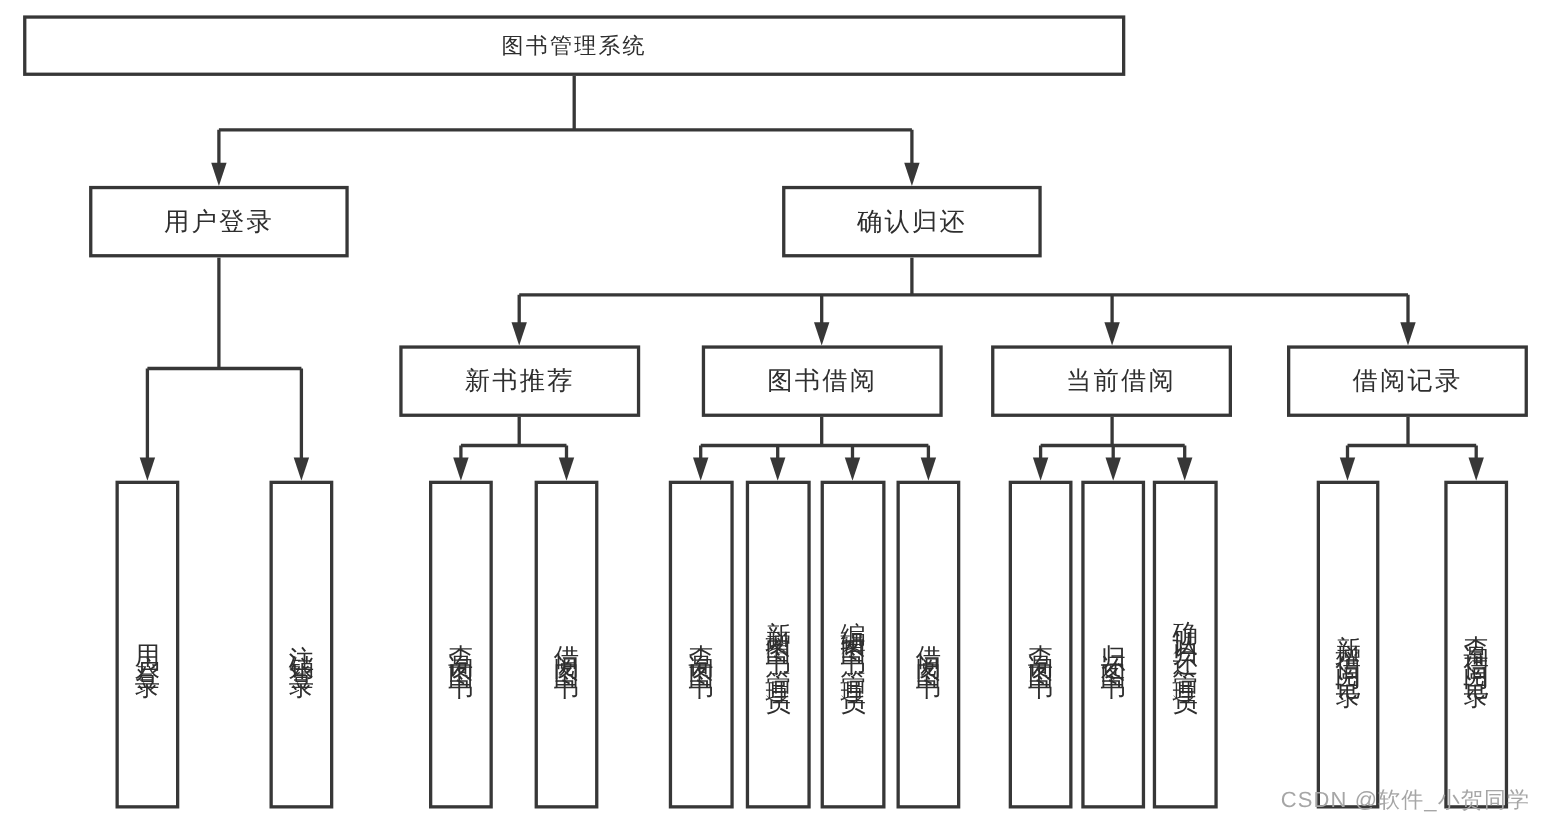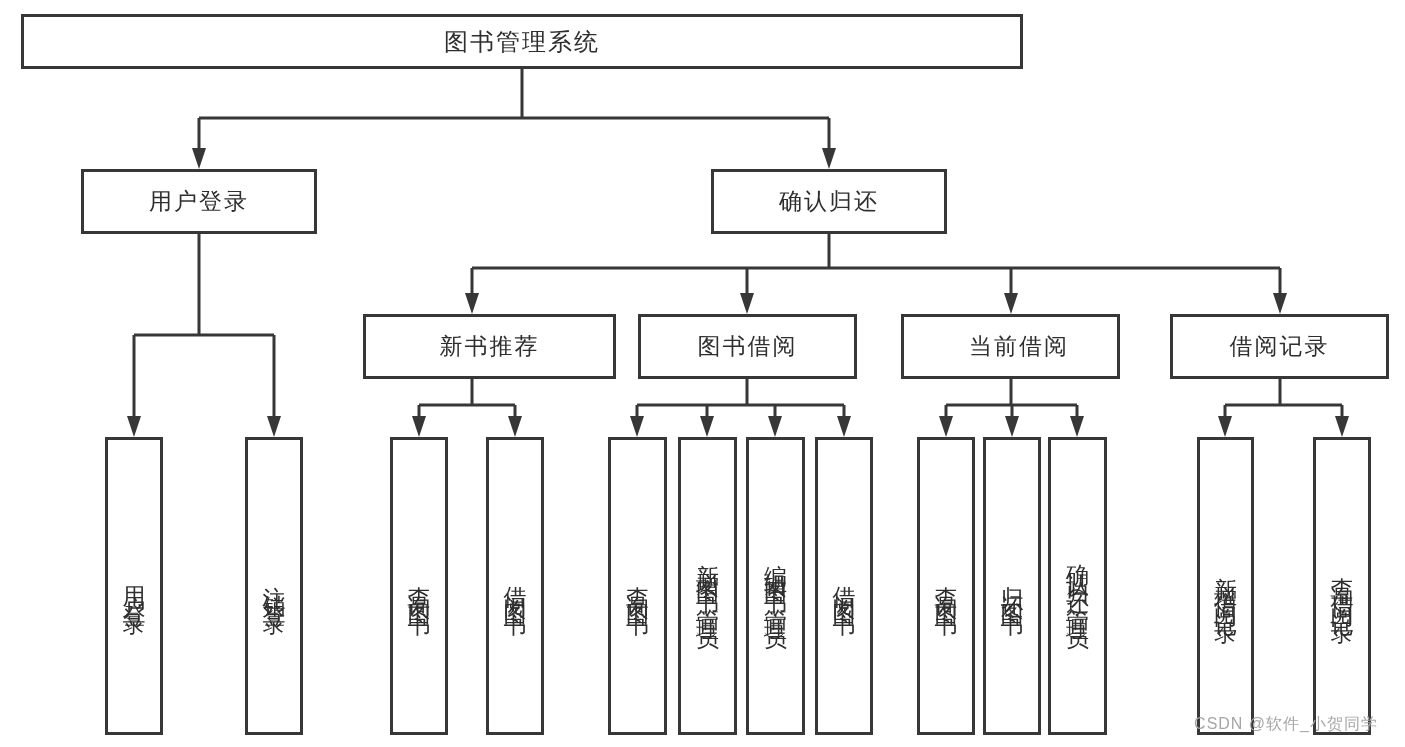--- a/index.html
+++ b/index.html
@@ -25,24 +25,24 @@
     display:flex;align-items:center;justify-content:center;
     color:var(--text);
   }
   .node.h span{
     font-size:23px;letter-spacing:2px;white-space:nowrap;
   }
   .node.v span{
     writing-mode:vertical-rl;text-orientation:mixed;
     font-size:23px;letter-spacing:9px;line-height:1;
   }
-  .node.root span{font-size:24px;}
+  .node.root span{font-size:20px;}
   .watermark{
-    position:absolute;top:714px;right:27px;z-index:10;
-    color:var(--watermark);font-size:16px;letter-spacing:1px;white-space:nowrap;
+    position:absolute;top:714px;right:14px;z-index:10;
+    color:var(--watermark);font-size:20px;letter-spacing:1px;white-space:nowrap;
   }
 </style>
 </head>
 <body>
 
 <div class="canvas">
 
   <svg class="lines" viewBox="0 0 1405 747" xmlns="http://www.w3.org/2000/svg">
 
     <path d="M522 69 V118 M199 118 H829 M199 118 V150 M829 118 V150"></path>
@@ -83,21 +83,21 @@
     <span>图书管理系统</span>
   </div>
 
   <div class="node h" style="left:81px;top:169px;width:236px;height:65px;">
     <span>用户登录</span>
   </div>
   <div class="node h" style="left:711px;top:169px;width:236px;height:65px;">
     <span>确认归还</span>
   </div>
 
-  <div class="node h" style="left:363px;top:314px;width:253px;height:65px;text-align:center;">
+  <div class="node h" style="left:363px;top:314px;width:219px;height:65px;text-align:center;">
     <span>新书推荐</span>
   </div>
   <div class="node h" style="left:638px;top:314px;width:219px;height:65px;align-items:center;">
     <span>图书借阅</span>
   </div>
   <div class="node h" style="left:901px;top:314px;width:219px;height:65px;padding-left:17px;">
     <span>当前借阅</span>
   </div>
   <div class="node h" style="left:1170px;top:314px;width:219px;height:65px;">
     <span>借阅记录</span>

